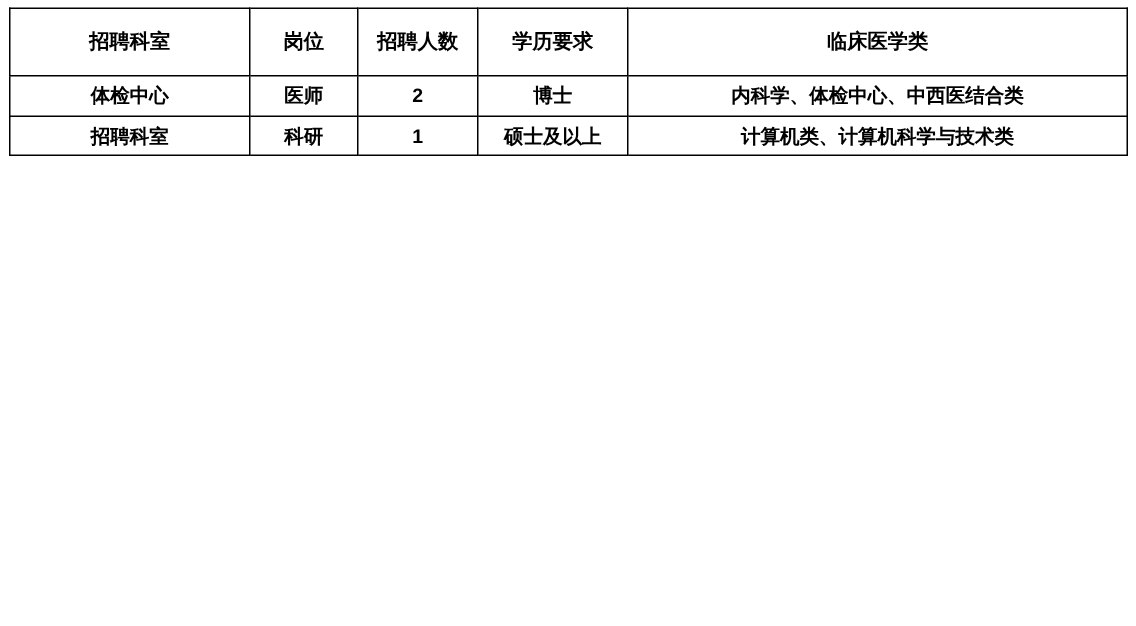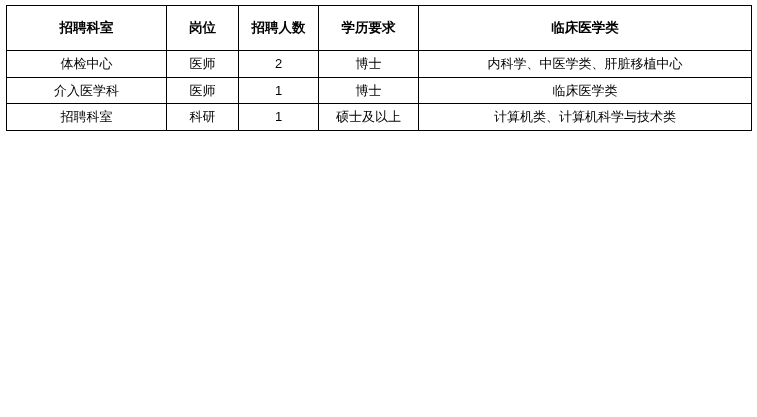--- a/index.html
+++ b/index.html
@@ -34,21 +34,21 @@
     padding: 4px 4px;
     line-height: 1.35;
     word-break: break-all;
   }
   table.recruit thead th {
     font-weight: bold;
     height: 36px;
     font-size: 13.5px;
   }
   table.recruit tbody td {
-    font-weight: normal;
+    font-weight: bold;
   }
   col.c0 { width: 160px; }
   col.c1 { width: 72px; }
   col.c2 { width: 80px; }
   col.c3 { width: 100px; }
   col.c4 { width: 333px; }
 
   .cell-multiline {
     white-space: pre-line;
   }
@@ -73,28 +73,21 @@
         <th>学历要求</th>
         <th>临床医学类</th>
       </tr>
     </thead>
     <tbody>
       <tr>
         <td class="cell-multiline">体检中心</td>
         <td>医师</td>
         <td>2</td>
         <td>博士</td>
-        <td>内科学、中医学类、肝脏移植中心</td>
-      </tr>
-      <tr>
-        <td class="cell-multiline">介入医学科</td>
-        <td>医师</td>
-        <td>1</td>
-        <td>博士</td>
-        <td>临床医学类</td>
+        <td>内科学、体检中心、中西医结合类</td>
       </tr>
       <tr>
         <td class="cell-multiline">招聘科室</td>
         <td>科研</td>
         <td>1</td>
         <td>硕士及以上</td>
         <td>计算机类、计算机科学与技术类</td>
       </tr>
     </tbody>
   </table>

